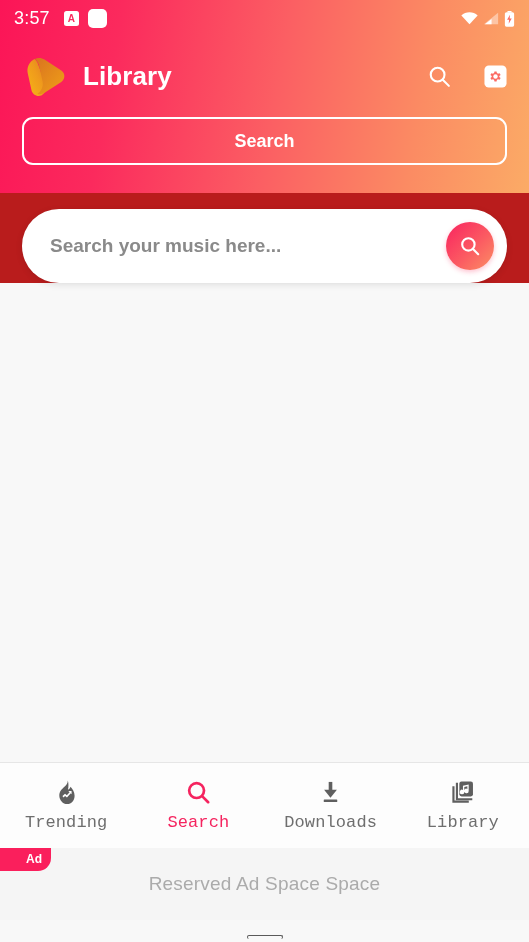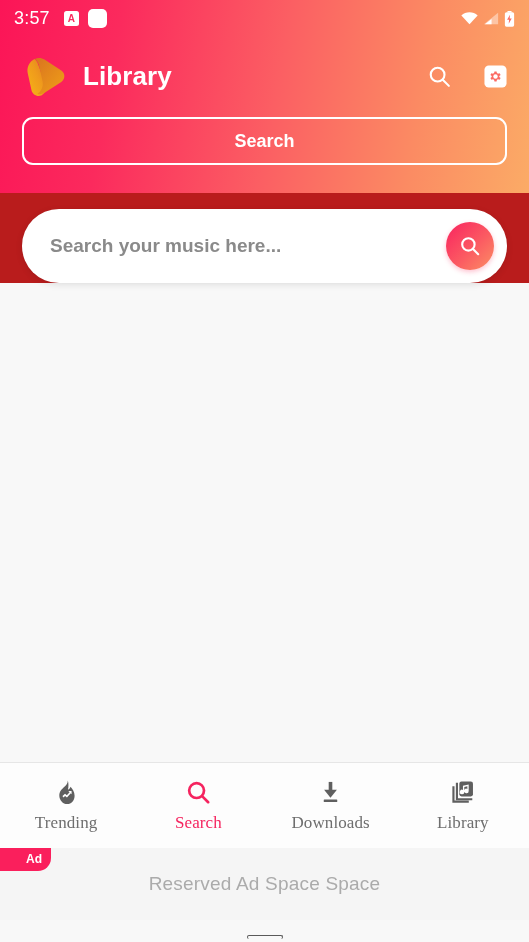--- a/index.html
+++ b/index.html
@@ -196,21 +196,21 @@
     flex: 1 1 0;
     height: 100%;
     display: flex;
     flex-direction: column;
     align-items: center;
     justify-content: center;
     gap: 7px;
     cursor: pointer;
     background: none;
     border: none;
-    font-family: Liberation Serif, serif;
+    font-family: Liberation Mono, monospace;
   }
   .nav-item svg { display: block; }
   .nav-label {
     font-size: 17px;
     color: #6e6e6e;
     font-weight: 400;
     letter-spacing: 0.1px;
   }
   .nav-item.active .nav-label { color: #f5245f; }
 

